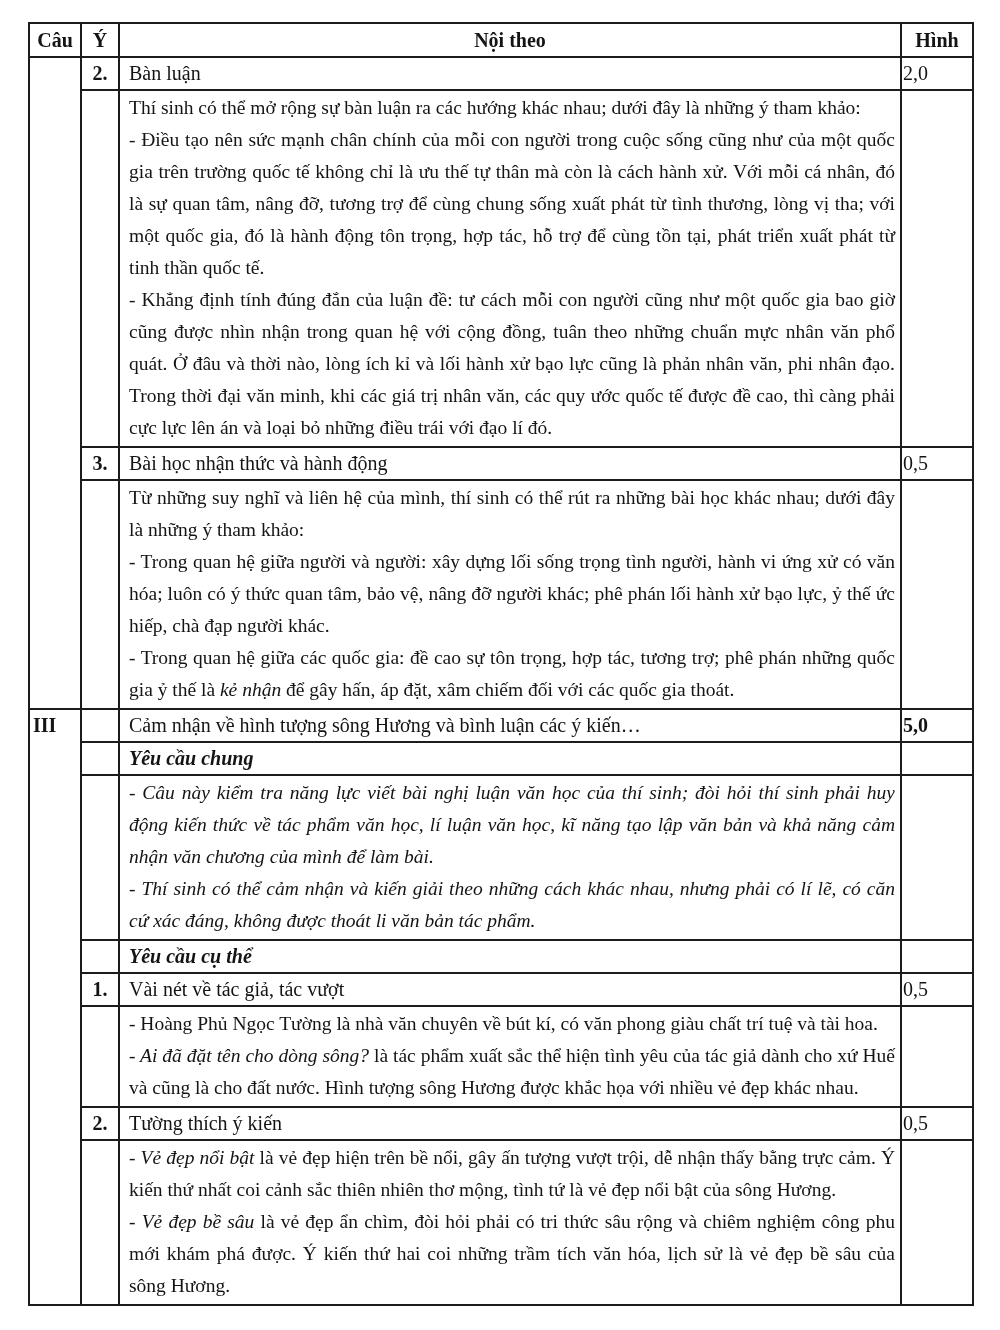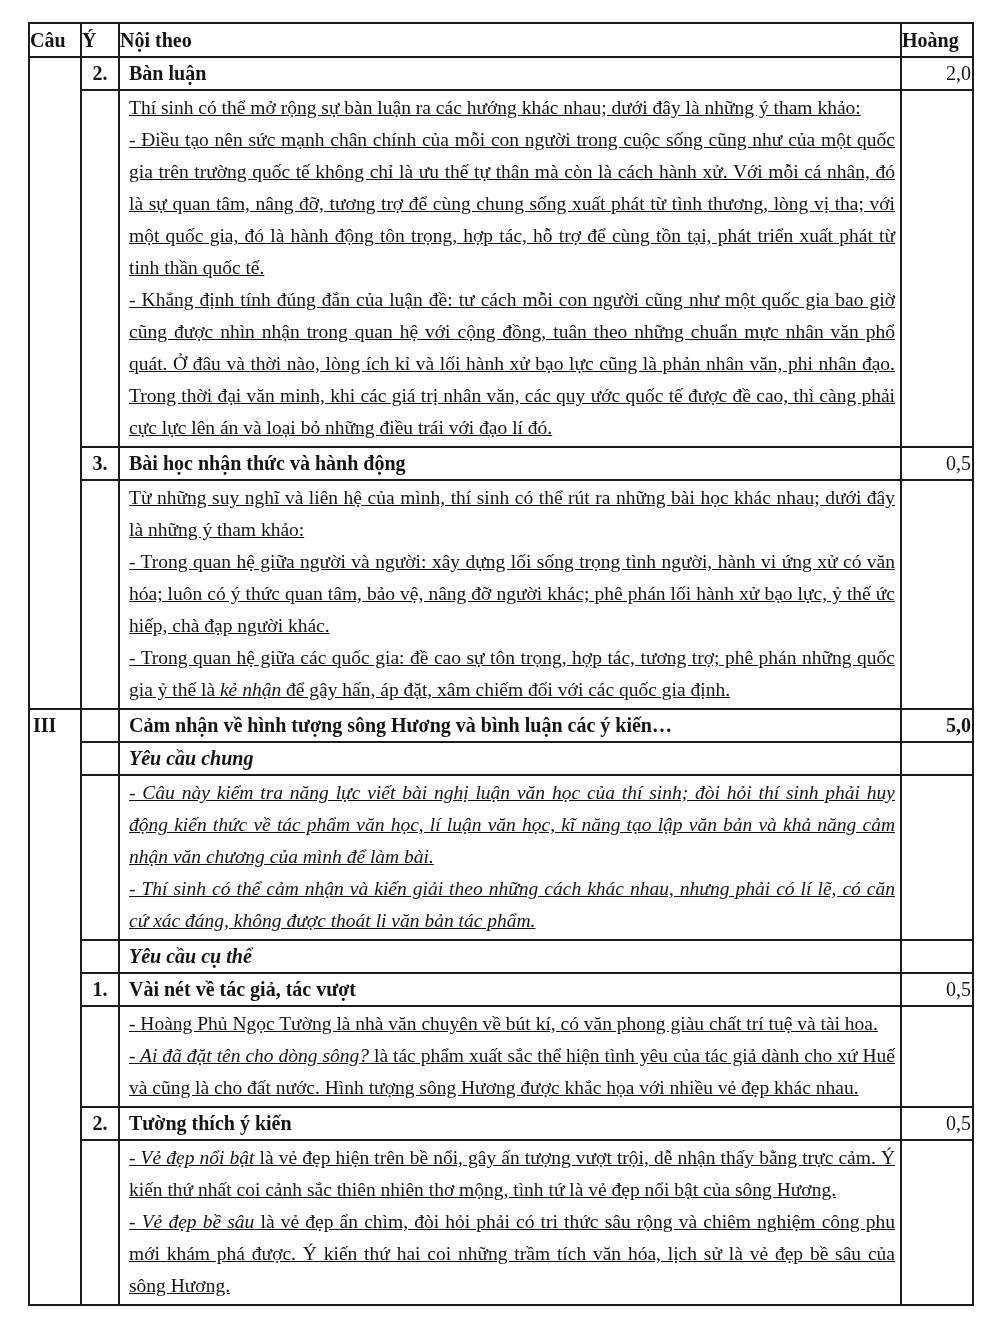--- a/index.html
+++ b/index.html
@@ -15,49 +15,48 @@
     table-layout: fixed;
     width: 944px;
   }
   td { border: 2px solid #1c1c1c; vertical-align: top; overflow: hidden; }
   .c-cau { width: 52px; }
   .c-y { width: 38px; }
   .c-nd { width: 782px; }
   .c-diem { width: 72px; }
 
   .hdr td {
-    font-weight: bold; text-align: left;
+    font-weight: bold; text-align: center;
     font-size: 20px; line-height: 30px; height: 30px; padding: 1px 0;
     vertical-align: middle;
   }
   .cau-cell {
     font-weight: bold; font-size: 20px; line-height: 29px;
     padding: 1px 2px 0 3px; text-align: left;
   }
   .y-num {
     font-weight: bold; text-align: center;
     font-size: 20px; line-height: 29px; padding-top: 1px;
   }
   .title-cell {
-    font-weight: bold; font-size: 20px; line-height: 29px;
+    font-weight: normal; font-size: 20px; line-height: 29px;
     height: 29px; padding: 1px 6px 1px 9px; white-space: nowrap;
   }
   .subhead-cell {
     font-weight: bold; font-style: italic;
     font-size: 20px; line-height: 29px; height: 29px;
     padding: 1px 22px 1px 9px; white-space: nowrap;
   }
   .score-cell {
-    text-align: right; font-size: 20px; line-height: 29px; padding-top: 1px;
+    text-align: left; font-size: 20px; line-height: 29px; padding-top: 1px;
   }
   .score-bold { font-weight: bold; }
   .content-cell {
     font-size: 19.5px; line-height: 32px;
     padding: 1px 5px 2px 9px;
-    text-decoration: underline;
   }
   .content-cell p { margin: 0; text-align: justify; }
   .italic-cell { font-style: italic; border-radius: 31px; }
   .it { font-style: italic; }
 </style>
 </head>
 <body>
 
 <div class="sheet">
   <table class="rubric">
@@ -66,21 +65,21 @@
         <col class="c-y">
         <col class="c-nd">
         <col class="c-diem">
     </colgroup>
 
     <tbody>
         <tr class="hdr">
       <td>Câu</td>
       <td>Ý</td>
       <td>Nội theo</td>
-      <td>Hoàng</td>
+      <td>Hình</td>
     </tr>
 
     <tr>
       <td class="cau-cell" rowspan="4"></td>
       <td class="y-num">2.</td>
       <td class="title-cell">Bàn luận</td>
       <td class="score-cell">2,0</td>
     </tr>
 
     <tr>
@@ -97,21 +96,21 @@
       <td class="y-num">3.</td>
       <td class="title-cell">Bài học nhận thức và hành động</td>
       <td class="score-cell">0,5</td>
     </tr>
 
     <tr>
       <td></td>
       <td class="content-cell">
         <p><span>Từ những suy nghĩ và liên hệ của mình, thí sinh có thể rút ra những bài học khác nhau; dưới đây là những ý tham khảo:</span></p>
         <p><span>- Trong quan hệ giữa người và người: xây dựng lối sống trọng tình người, hành vi ứng xử có văn hóa; luôn có ý thức quan tâm, bảo vệ, nâng đỡ người khác; phê phán lối hành xử bạo lực, ỷ thế ức hiếp, chà đạp người khác.</span></p>
-        <p><span>- Trong quan hệ giữa các quốc gia: đề cao sự tôn trọng, hợp tác, tương trợ; phê phán những quốc gia ỷ thế là </span><span class="it">kẻ nhận</span><span> để gây hấn, áp đặt, xâm chiếm đối với các quốc gia định.</span></p>
+        <p><span>- Trong quan hệ giữa các quốc gia: đề cao sự tôn trọng, hợp tác, tương trợ; phê phán những quốc gia ỷ thế là </span><span class="it">kẻ nhận</span><span> để gây hấn, áp đặt, xâm chiếm đối với các quốc gia thoát.</span></p>
       </td>
       <td></td>
     </tr>
 
     <tr>
       <td class="cau-cell" rowspan="8">III</td>
       <td></td>
       <td class="title-cell">Cảm nhận về hình tượng sông Hương và bình luận các ý kiến…</td>
       <td class="score-cell score-bold">5,0</td>
     </tr>

